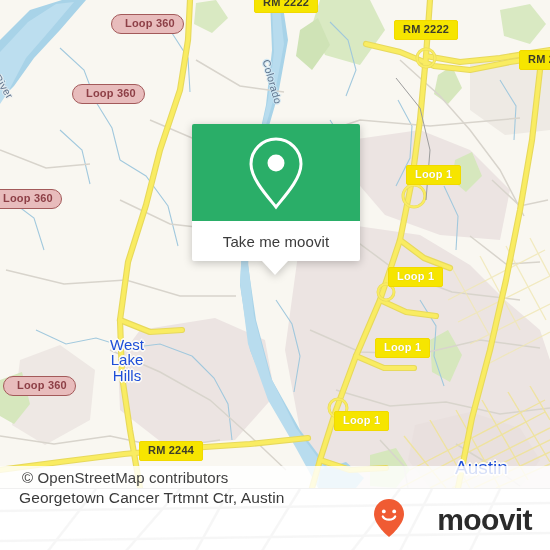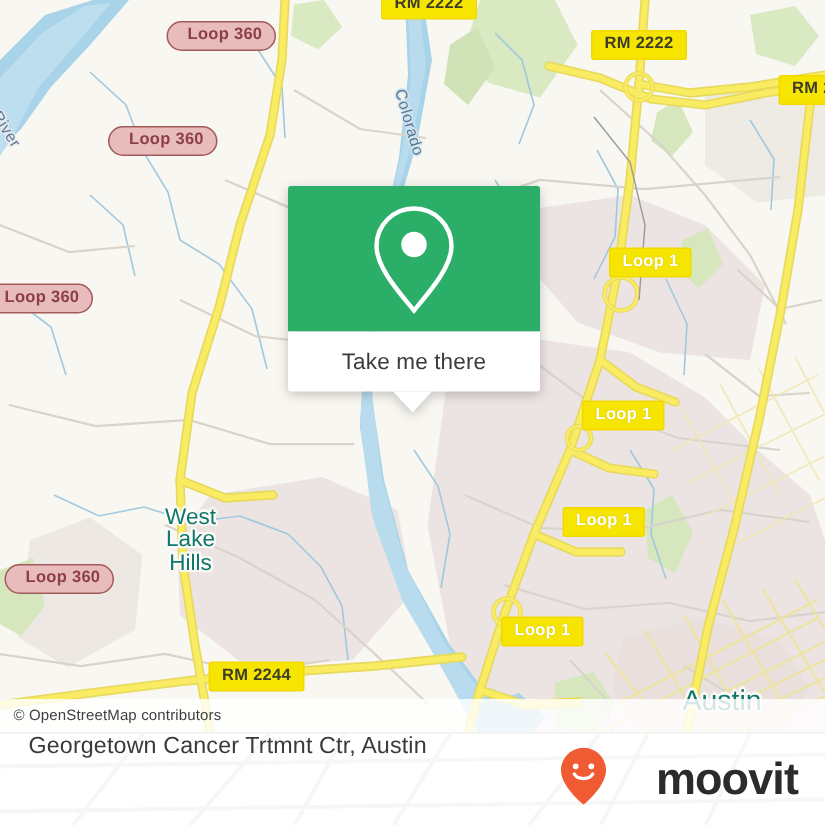--- a/index.html
+++ b/index.html
@@ -70,21 +70,21 @@
   }
   .shield.yellow.whitetext {
     color: #ffffff;
     text-shadow: 0 0 1px rgba(120,110,0,.35);
   }
 
   
   .place-label {
     position: absolute;
     z-index: 11;
-    color: #0f766e;
+    color: #1d4ed8;
     font-family: "Liberation Sans", sans-serif;
     text-align: center;
     line-height: 1.02;
     text-shadow:
       1.6px 0 0 #fbfaf6, -1.6px 0 0 #fbfaf6,
       0 1.6px 0 #fbfaf6, 0 -1.6px 0 #fbfaf6,
       1.2px 1.2px 0 #fbfaf6, -1.2px 1.2px 0 #fbfaf6,
       1.2px -1.2px 0 #fbfaf6, -1.2px -1.2px 0 #fbfaf6;
     pointer-events: none;
   }
@@ -176,23 +176,23 @@
     left: 0;
     bottom: 0;
     width: 550px;
     height: 22px;
     background: rgba(255,255,255,.82);
     display: flex;
     align-items: center;
     z-index: 20;
   }
   #attribution-text {
-    font-size: 10px;
+    font-size: 15px;
     color: #3f3f3f;
-    padding-left: 9px;
+    padding-left: 22px;
     letter-spacing: .1px;
   }
 
   
   #footer {
     position: absolute;
     left: 0;
     top: 488px;
     width: 550px;
     height: 62px;
@@ -420,21 +420,21 @@
     <div id="popup">
       <div id="popup-header">
         <span id="popup-pin-icon">
           <svg width="60" height="76" viewBox="0 0 60 76">
             <path d="M30 4 C16.2 4 5 15.2 5 29 C5 44 22 62 30 72 C38 62 55 44 55 29 C55 15.2 43.8 4 30 4 Z" fill="none" stroke="#ffffff" stroke-width="3"></path>
             <circle cx="30" cy="28" r="8.5" fill="#ffffff"></circle>
           </svg>
         </span>
       </div>
       <div id="popup-footer">
-        <span id="popup-cta-label">Take me there</span>
+        <span id="popup-cta-label">Take me moovit</span>
         <span id="popup-tail"></span>
       </div>
     </div>
 
     <div id="attribution-bar">
       <span id="attribution-text">© OpenStreetMap contributors</span>
     </div>
   </div>
 
   <div id="footer">

